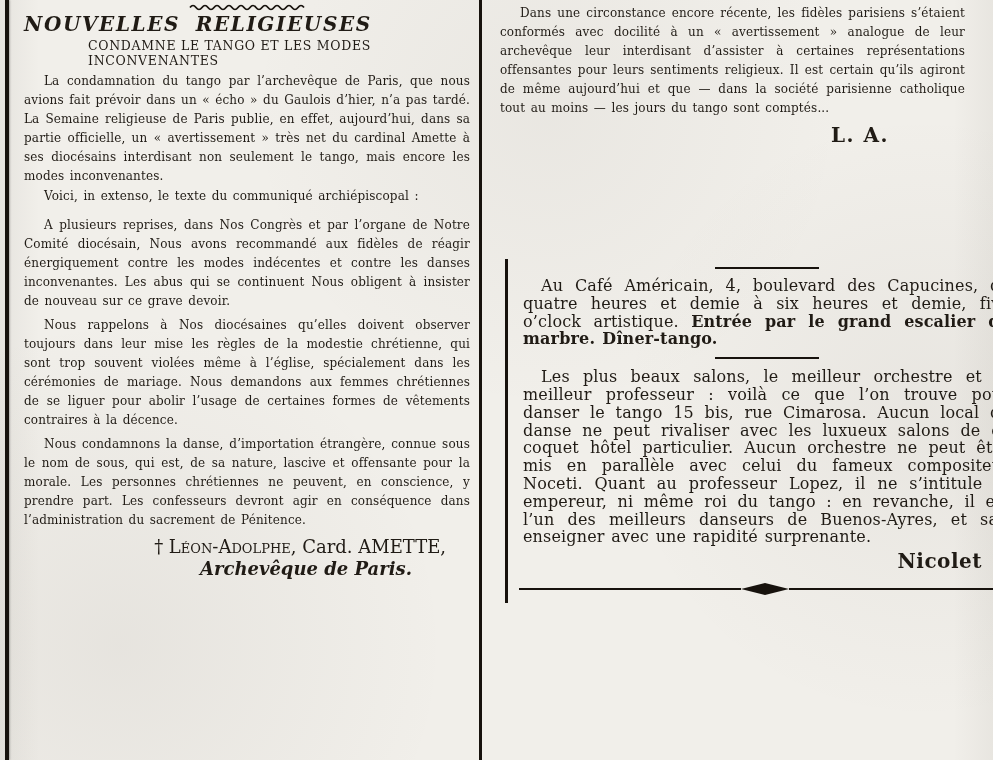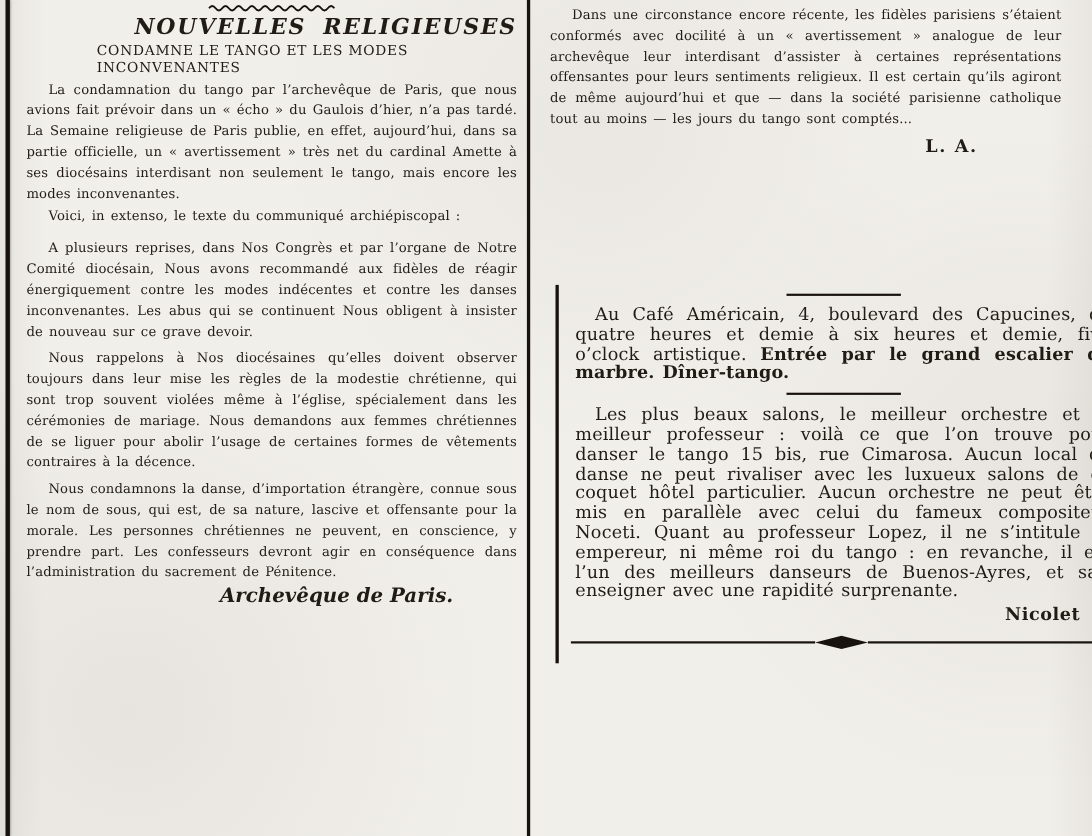--- a/index.html
+++ b/index.html
@@ -16,21 +16,21 @@
     color:#201b15;
   }
   .rule-v{position:absolute;top:0;height:760px;background:#17120d;}
   .page-left-border{left:5px;width:4px;box-shadow:1px 0 2px rgba(0,0,0,.25);}
   .column-divider{left:479px;width:3px;}
 
   .col{position:absolute;top:0;}
   .col-left{left:24px;width:446px;}
   .col-right{left:500px;width:465px;}
 
-  .masthead{text-align:right;padding-top:2px;}
+  .masthead{text-align:left;padding-top:2px;}
   .wavy{display:block;margin:0 auto 1px;}
   .section-title{
     margin:0;font-size:20px;font-weight:bold;font-style:italic;
     letter-spacing:1.6px;word-spacing:7px;
   }
   .headline-1{
     margin:5px 0 0;font-size:17px;font-weight:bold;
     font-variant:small-caps;letter-spacing:1.1px;
   }
   .headline-2{
@@ -50,21 +50,21 @@
     margin:6px 0 0;text-align:right;padding-right:24px;
     font-size:18px;line-height:21px;
   }
   .sig-title{
     margin:1px 0 0;text-align:right;padding-right:58px;
     font-size:18px;font-weight:bold;font-style:italic;line-height:21px;
   }
 
   .byline{
     margin:5px 0 0;text-align:right;font-weight:bold;
-    font-size:16px;letter-spacing:1.5px;
+    font-size:20px;letter-spacing:1.5px;
   }
   .byline-la{padding-right:76px;}
 
   .ad-box{
     position:absolute;left:505px;top:259px;width:530px;height:344px;
     box-sizing:border-box;
     border-left:3px solid #17120d;border-right:3px solid #17120d;
     padding:8px 22px 0 15px;
   }
   .short-rule{width:104px;height:2px;background:#17120d;margin:0 auto;}
@@ -94,20 +94,21 @@
 
   <h3 class="headline-2">CONDAMNE LE TANGO ET LES MODES INCONVENANTES</h3>
 
   <p class="jp first-body"><span>La condamnation du tango par l’archevêque de Paris, que nous avions fait prévoir dans un « écho » du </span><span class="i">Gaulois</span><span> d’hier, n’a pas tardé. La </span><span class="i">Semaine religieuse</span><span> de Paris publie, en effet, aujourd’hui, dans sa partie officielle, un « avertissement » très net du cardinal Amette à ses diocésains interdisant non seulement le tango, mais encore les modes inconvenantes.</span></p>
   <p class="jp"><span>Voici, </span><span class="i">in extenso</span><span>, le texte du communiqué archiépiscopal :</span></p>
 
   <div class="communique">
     <p class="jp"><span>A plusieurs reprises, dans Nos Congrès et par l’organe de Notre Comité diocésain, Nous avons recommandé aux fidèles de réagir énergiquement contre les modes indécentes et contre les danses inconvenantes. Les abus qui se continuent Nous obligent à insister de nouveau sur ce grave devoir.</span></p>
     <p class="jp"><span>Nous rappelons à Nos diocésaines qu’elles doivent observer toujours dans leur mise les règles de la modestie chrétienne, qui sont trop souvent violées même à l’église, spécialement dans les cérémonies de mariage. Nous demandons aux femmes chrétiennes de se liguer pour abolir l’usage de certaines formes de vêtements contraires à la décence.</span></p>
     <p class="jp"><span>Nous condamnons la danse, d’importation étrangère, connue sous le nom de </span><span class="i">sous</span><span>, qui est, de sa nature, lascive et offensante pour la morale. Les personnes chrétiennes ne peuvent, en conscience, y prendre part. Les confesseurs devront agir en conséquence dans l’administration du sacrement de Pénitence.</span></p>
+    <p class="sig-name"><span>† </span><span class="sc">Léon-Adolphe</span><span>, Card. AMETTE,</span></p>
     <p class="sig-title">Archevêque de Paris.</p>
   </div>
 </div>
 
 <div class="col col-right">
   <p class="jp first-body"><span>Dans une circonstance encore récente, les fidèles parisiens s’étaient conformés avec docilité à un « avertissement » analogue de leur archevêque leur interdisant d’assister à certaines représentations offensantes pour leurs sentiments religieux. Il est certain qu’ils agiront de même aujourd’hui et que — dans la société parisienne catholique tout au moins — les jours du tango sont comptés...</span></p>
   <p class="byline byline-la">L. A.</p>
 </div>
 
 <div class="ad-box">

